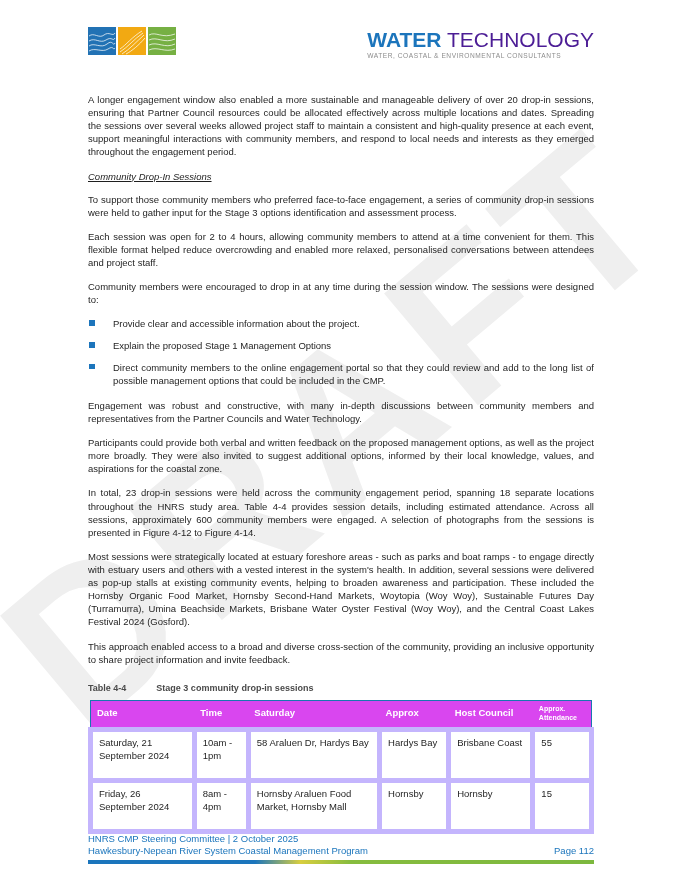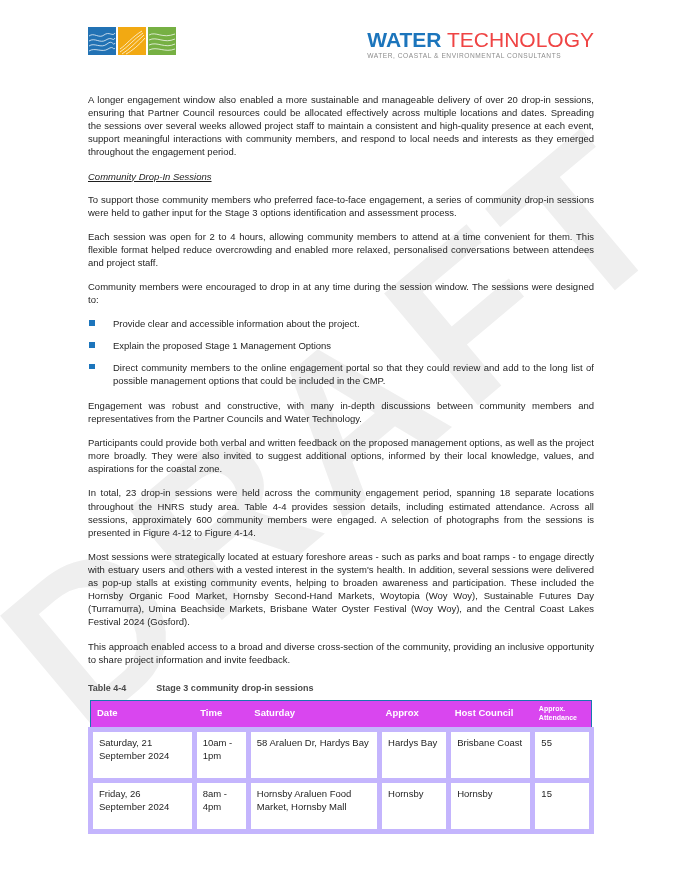--- a/index.html
+++ b/index.html
@@ -26,21 +26,21 @@
   header.pg-header{
     position:relative;z-index:1;
     display:flex;justify-content:space-between;align-items:flex-start;
     padding:27px 81px 0 88px;
   }
   .logo-squares{display:flex;gap:2px;}
   .logo-squares svg{display:block;}
   .brand{text-align:left;margin-top:2px;}
   .brand-line{font-size:21px;line-height:21px;letter-spacing:0px;}
   .brand-w1{color:#1c75bc;font-weight:bold;}
-  .brand-w2{color:#ef4444;font-weight:normal;}
+  .brand-w2{color:#4c1d95;font-weight:normal;}
   .brand-tagline{
     font-size:6.6px;color:#8c8c8c;letter-spacing:0.55px;margin-top:2px;
   }
   main.content{
     position:relative;z-index:1;
     padding:34px 81px 0 88px;
     font-size:9.5px;line-height:1.38;
   }
   main.content p{margin:0 0 11px 0;text-align:justify;}
   p.section-heading{
@@ -198,14 +198,22 @@
             <td>8am - 4pm</td>
             <td>Hornsby Araluen Food Market, Hornsby Mall</td>
             <td>Hornsby</td>
             <td>Hornsby</td>
             <td>15</td>
           </tr>
         </tbody>
     </table>
   </main>
 
+  <footer class="pg-footer">
+    <div class="f-line1">HNRS CMP Steering Committee | 2 October 2025</div>
+    <div class="f-line2">
+      <span>Hawkesbury-Nepean River System Coastal Management Program</span>
+      <span>Page 112</span>
+    </div>
+    <div class="gradient-bar"></div>
+  </footer>
 
 </div>
 
 </body></html>

